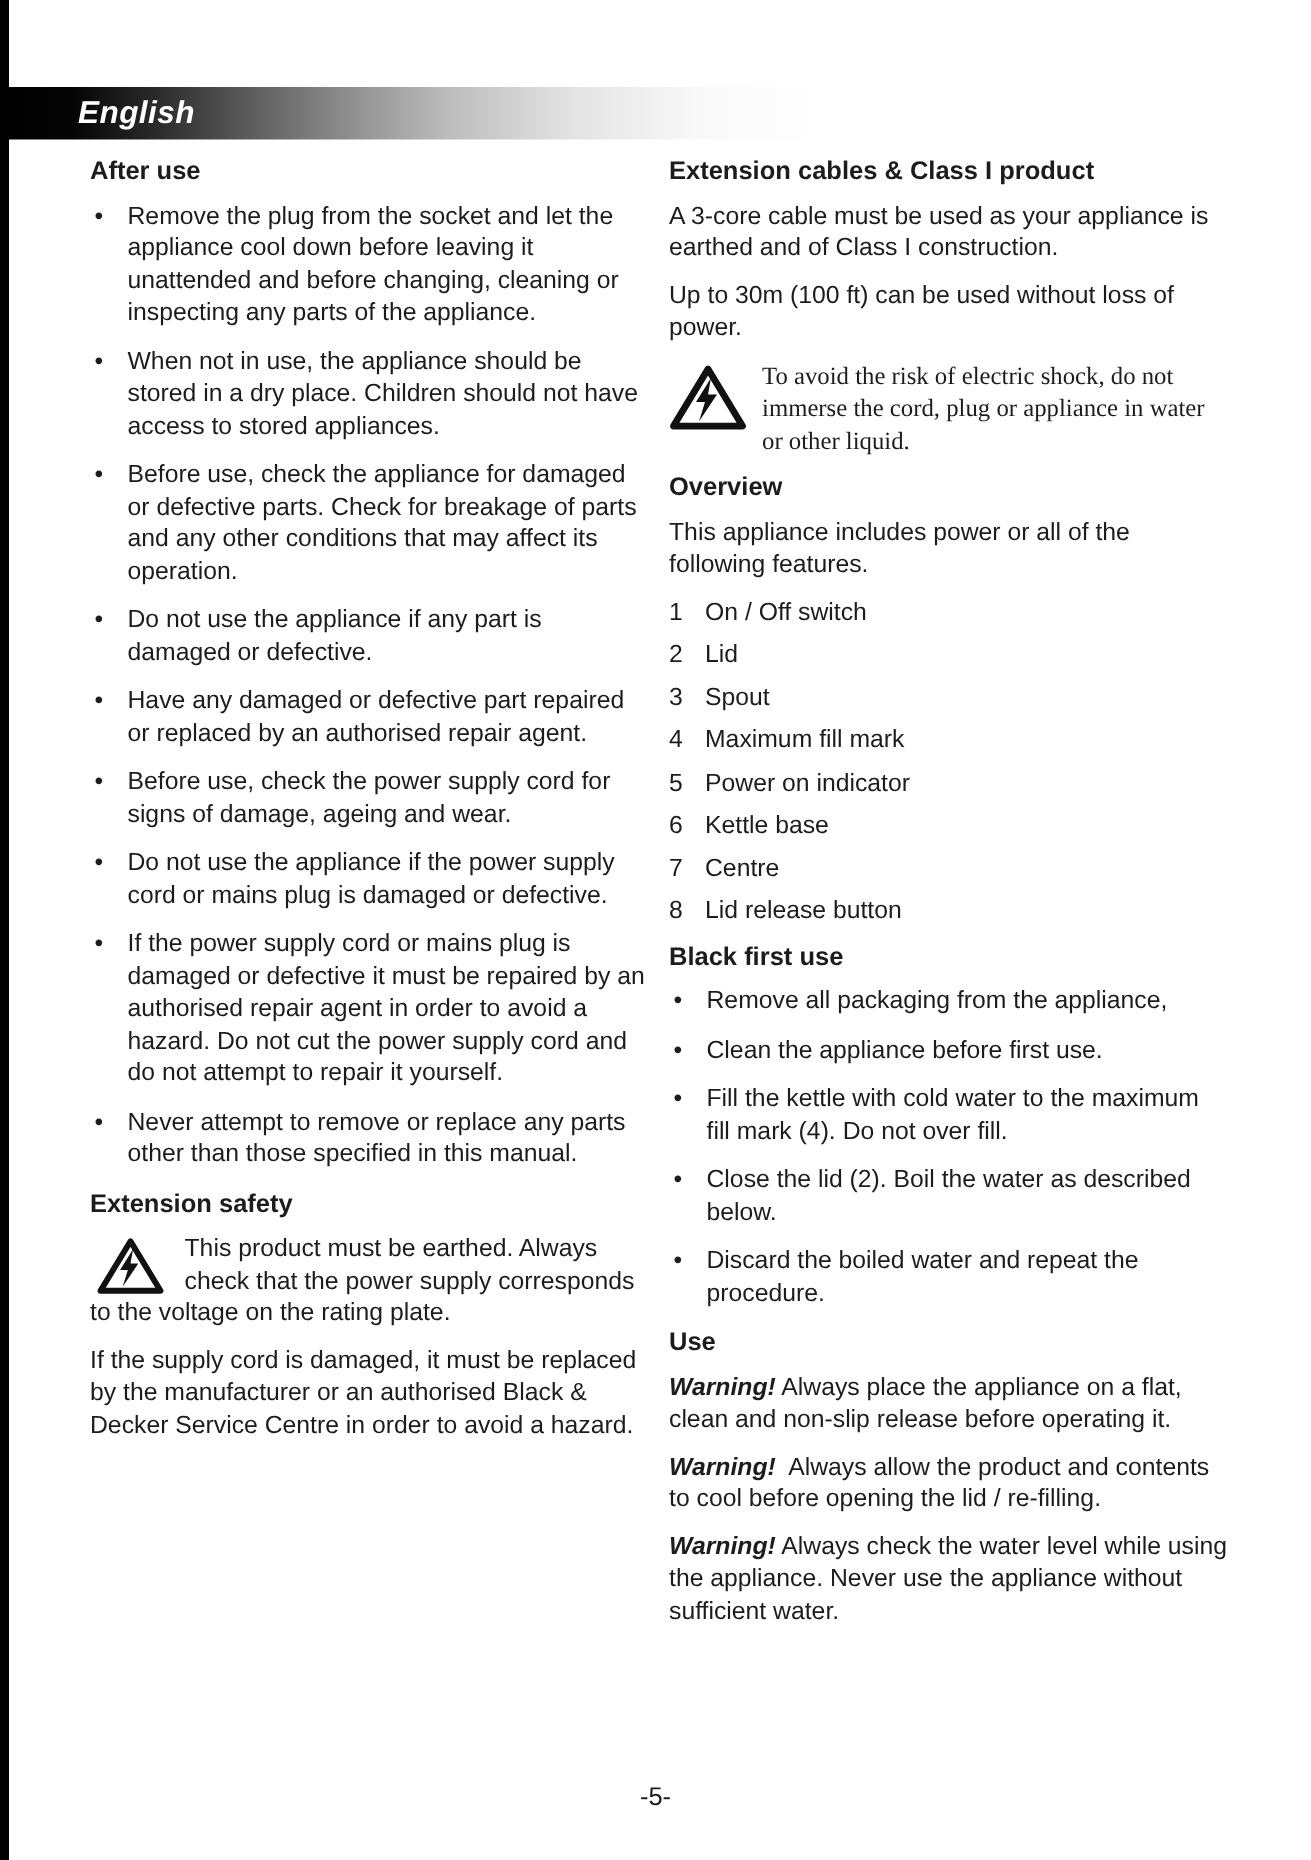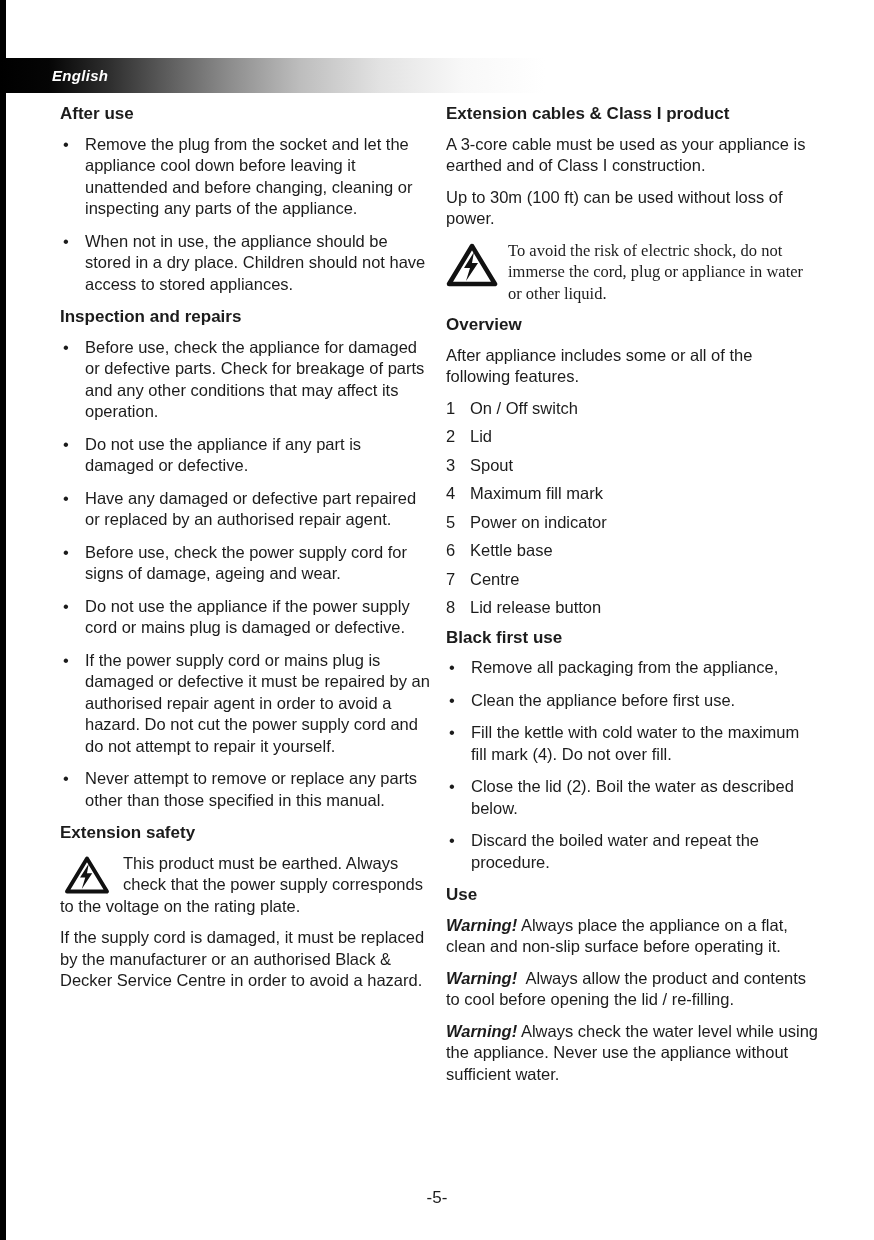--- a/index.html
+++ b/index.html
@@ -20,21 +20,21 @@
     position:absolute; left:0; top:58px;
     width:545px; height:35px;
     background:linear-gradient(90deg,#000 0%,#050505 9%,#2e2e2e 20%,#5a5a5a 30%,#8c8c8c 42%,#bdbdbd 55%,#e3e3e3 70%,#f8f8f8 85%,#ffffff 100%);
     display:flex; align-items:center;
   }
   .header-title {
     margin-left:52px;
     color:#ffffff;
     font-weight:bold;
     font-style:italic;
-    font-size:15px;
+    font-size:21px;
     letter-spacing:0.3px;
   }
   .columns {
     position:absolute; top:103px; left:60px;
     width:758px;
     display:flex; gap:14px;
   }
   .col {
     width:372px;
     font-size:16.5px;
@@ -91,21 +91,20 @@
     <h3 class="first">After use</h3>
     <div class="bullet">
       <span class="marker">•</span>
       <span>Remove the plug from the socket and let the appliance cool down before leaving it unattended and before changing, cleaning or inspecting any parts of the appliance.</span>
     </div>
     <div class="bullet">
       <span class="marker">•</span>
       <span>When not in use, the appliance should be stored in a dry place. Children should not have access to stored appliances.</span>
     </div>
 
-    <h3>Inspection and repairs</h3>
     <div class="bullet">
       <span class="marker">•</span>
       <span>Before use, check the appliance for damaged or defective parts. Check for breakage of parts and any other conditions that may affect its operation.</span>
     </div>
     <div class="bullet">
       <span class="marker">•</span>
       <span>Do not use the appliance if any part is damaged or defective.</span>
     </div>
     <div class="bullet">
       <span class="marker">•</span>
@@ -147,21 +146,21 @@
     <p class="para">Up to 30m (100 ft) can be used without loss of power.</p>
     <div class="icon-flex-para">
       <svg width="52" height="46" viewBox="0 0 104 92" aria-hidden="true">
         <path d="M52 8 L98 84 L6 84 Z" fill="none" stroke="#111" stroke-width="9" stroke-linejoin="round"></path>
         <path d="M56 20 L36 52 L48 52 L40 78 L64 42 L52 42 Z" fill="#111"></path>
       </svg>
       <span>To avoid the risk of electric shock, do not immerse the cord, plug or appliance in water or other liquid.</span>
     </div>
 
     <h3>Overview</h3>
-    <p class="para">After appliance includes some or all of the following features.</p>
+    <p class="para">This appliance includes power or all of the following features.</p>
     <div class="feature">
       <span class="num">1</span>
       <span>On / Off switch</span>
     </div>
     <div class="feature">
       <span class="num">2</span>
       <span>Lid</span>
     </div>
     <div class="feature">
       <span class="num">3</span>
@@ -205,21 +204,21 @@
       <span class="marker">•</span>
       <span>Close the lid (2). Boil the water as described below.</span>
     </div>
     <div class="bullet">
       <span class="marker">•</span>
       <span>Discard the boiled water and repeat the procedure.</span>
     </div>
 
     <h3>Use</h3>
     <p class="warning-para">
-      <span class="wprefix">Warning!</span><span class="wtext"> Always place the appliance on a flat, clean and non-slip surface before operating it.</span>
+      <span class="wprefix">Warning!</span><span class="wtext"> Always place the appliance on a flat, clean and non-slip release before operating it.</span>
     </p>
     <p class="warning-para">
       <span class="wprefix">Warning!</span><span class="wtext">  Always allow the product and contents to cool before opening the lid / re-filling.</span>
     </p>
     <p class="warning-para">
       <span class="wprefix">Warning!</span><span class="wtext"> Always check the water level while using the appliance. Never use the appliance without sufficient water.</span>
     </p>
 
   </div>
 </div>

